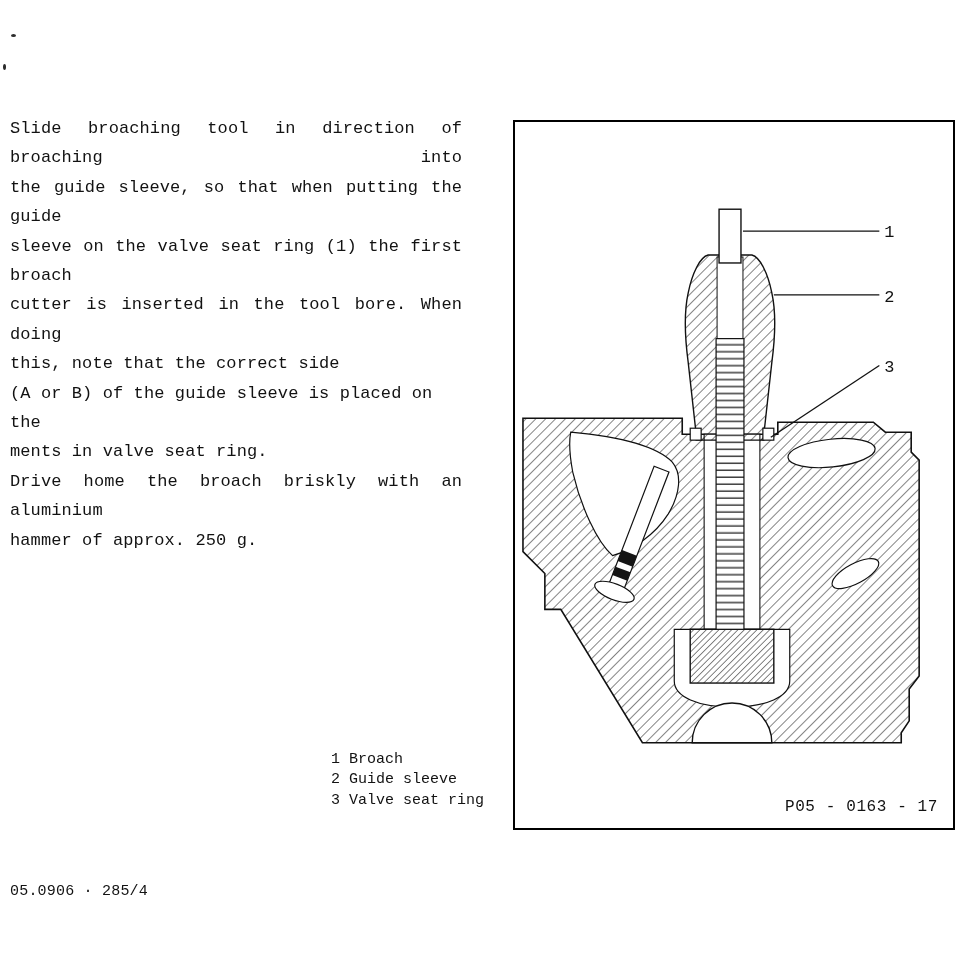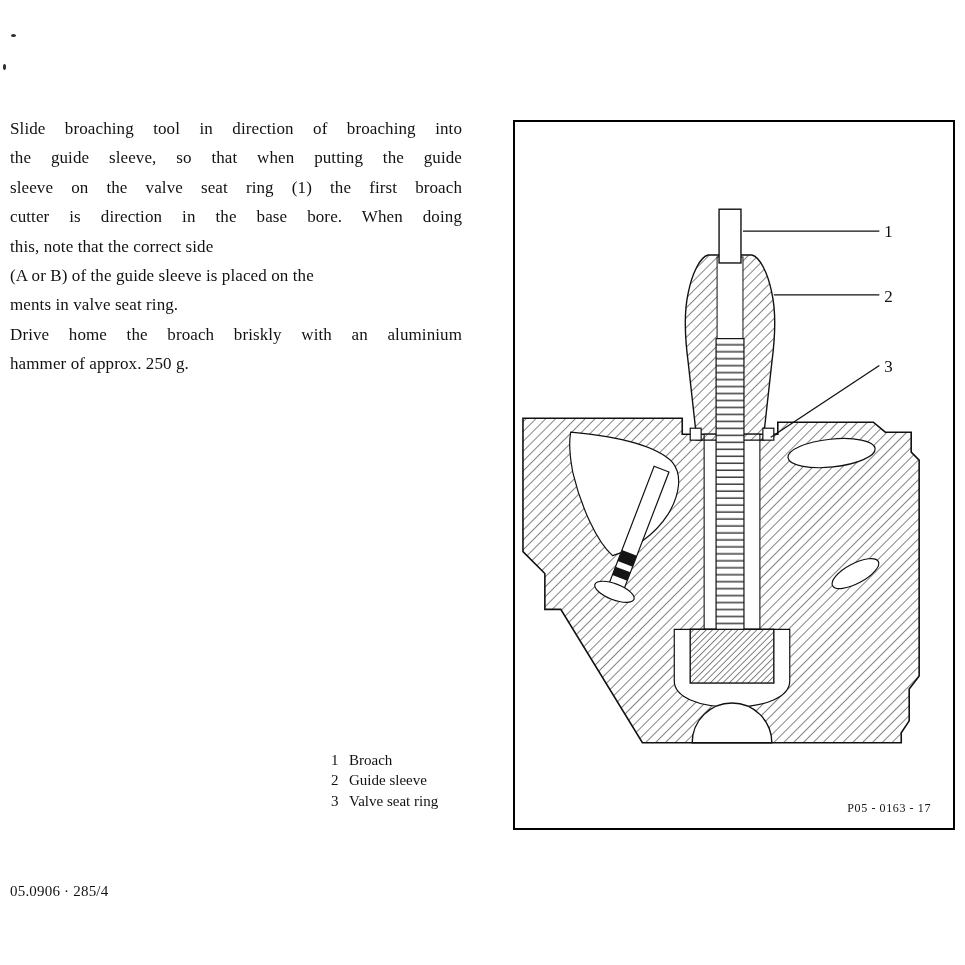--- a/index.html
+++ b/index.html
@@ -2,21 +2,21 @@
 <html><head>
 <meta charset="utf-8">
 <style>
   html, body { margin: 0; padding: 0; background: #ffffff; }
   .page {
     position: relative;
     width: 965px;
     height: 965px;
     background: #ffffff;
     color: #121212;
-    font-family: Liberation Serif, serif;
+    font-family: Liberation Mono, monospace;
     overflow: hidden;
   }
   .speck { position: absolute; background: #2c2c2c; border-radius: 50%; }
   .s1 { left: 11px; top: 34px; width: 5px; height: 3px; }
   .s2 { left: 3px; top: 64px; width: 3px; height: 6px; }
 
   .copy {
     position: absolute;
     left: 10px;
     top: 114px;
@@ -40,23 +40,23 @@
     background: #fff;
   }
   .figure-frame svg {
     position: absolute;
     left: 0; top: 0;
     width: 100%; height: 100%;
     font-family: inherit;
   }
   .ref-code {
     position: absolute;
-    right: 22px;
+    right: 15px;
     bottom: 12px;
-    font-size: 12px;
+    font-size: 16px;
     letter-spacing: 0.6px;
     color: #121212;
   }
 
   .legend {
     position: absolute;
     left: 331px;
     top: 750px;
     font-size: 15px;
     line-height: 20.4px;
@@ -77,21 +77,21 @@
 
 <div class="page">
 
   <div class="speck s1"></div>
   <div class="speck s2"></div>
 
   <div class="copy">
     <div class="line j">Slide broaching tool in direction of broaching into</div>
     <div class="line j">the guide sleeve, so that when putting the guide</div>
     <div class="line j">sleeve on the valve seat ring (1) the first broach</div>
-    <div class="line j">cutter is direction in the base bore. When doing</div>
+    <div class="line j">cutter is inserted in the tool bore. When doing</div>
     <div class="line">this, note that the correct side</div>
     <div class="line">(A or B) of the guide sleeve is placed on the</div>
     <div class="line">ments in valve seat ring.</div>
     <div class="line j">Drive home the broach briskly with an aluminium</div>
     <div class="line">hammer of approx. 250 g.</div>
   </div>
 
   <div class="legend">
     <div class="legend-row">
       <span class="num">1</span><span>Broach</span>

